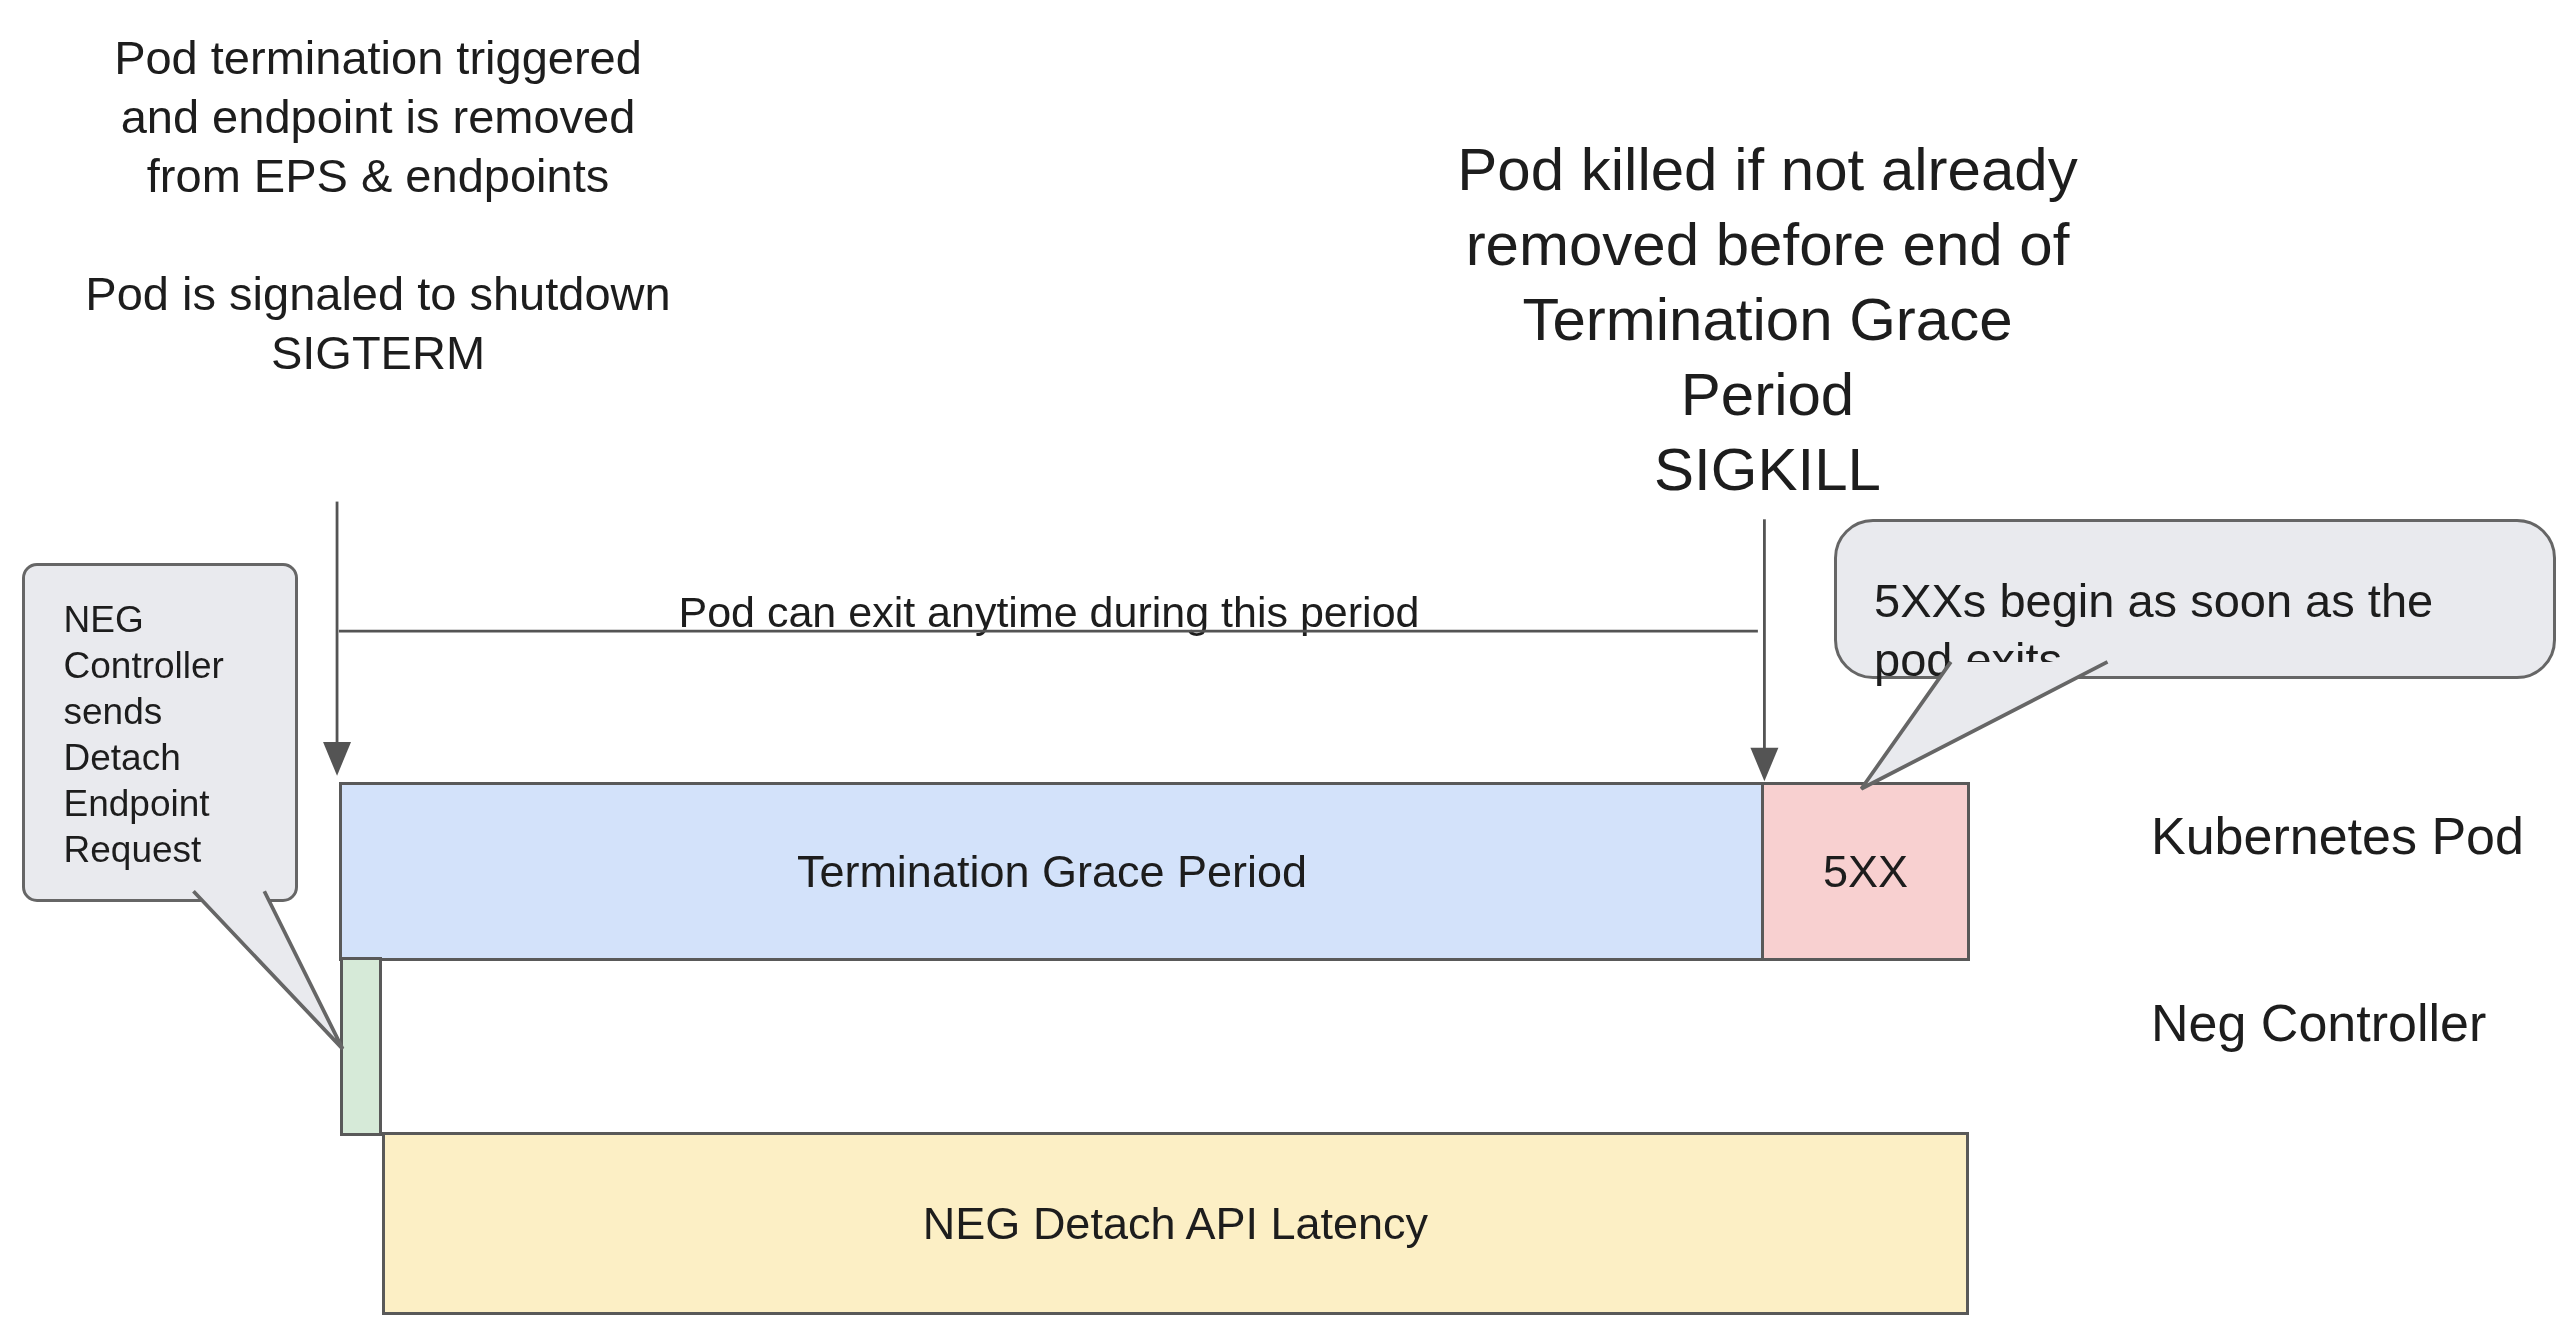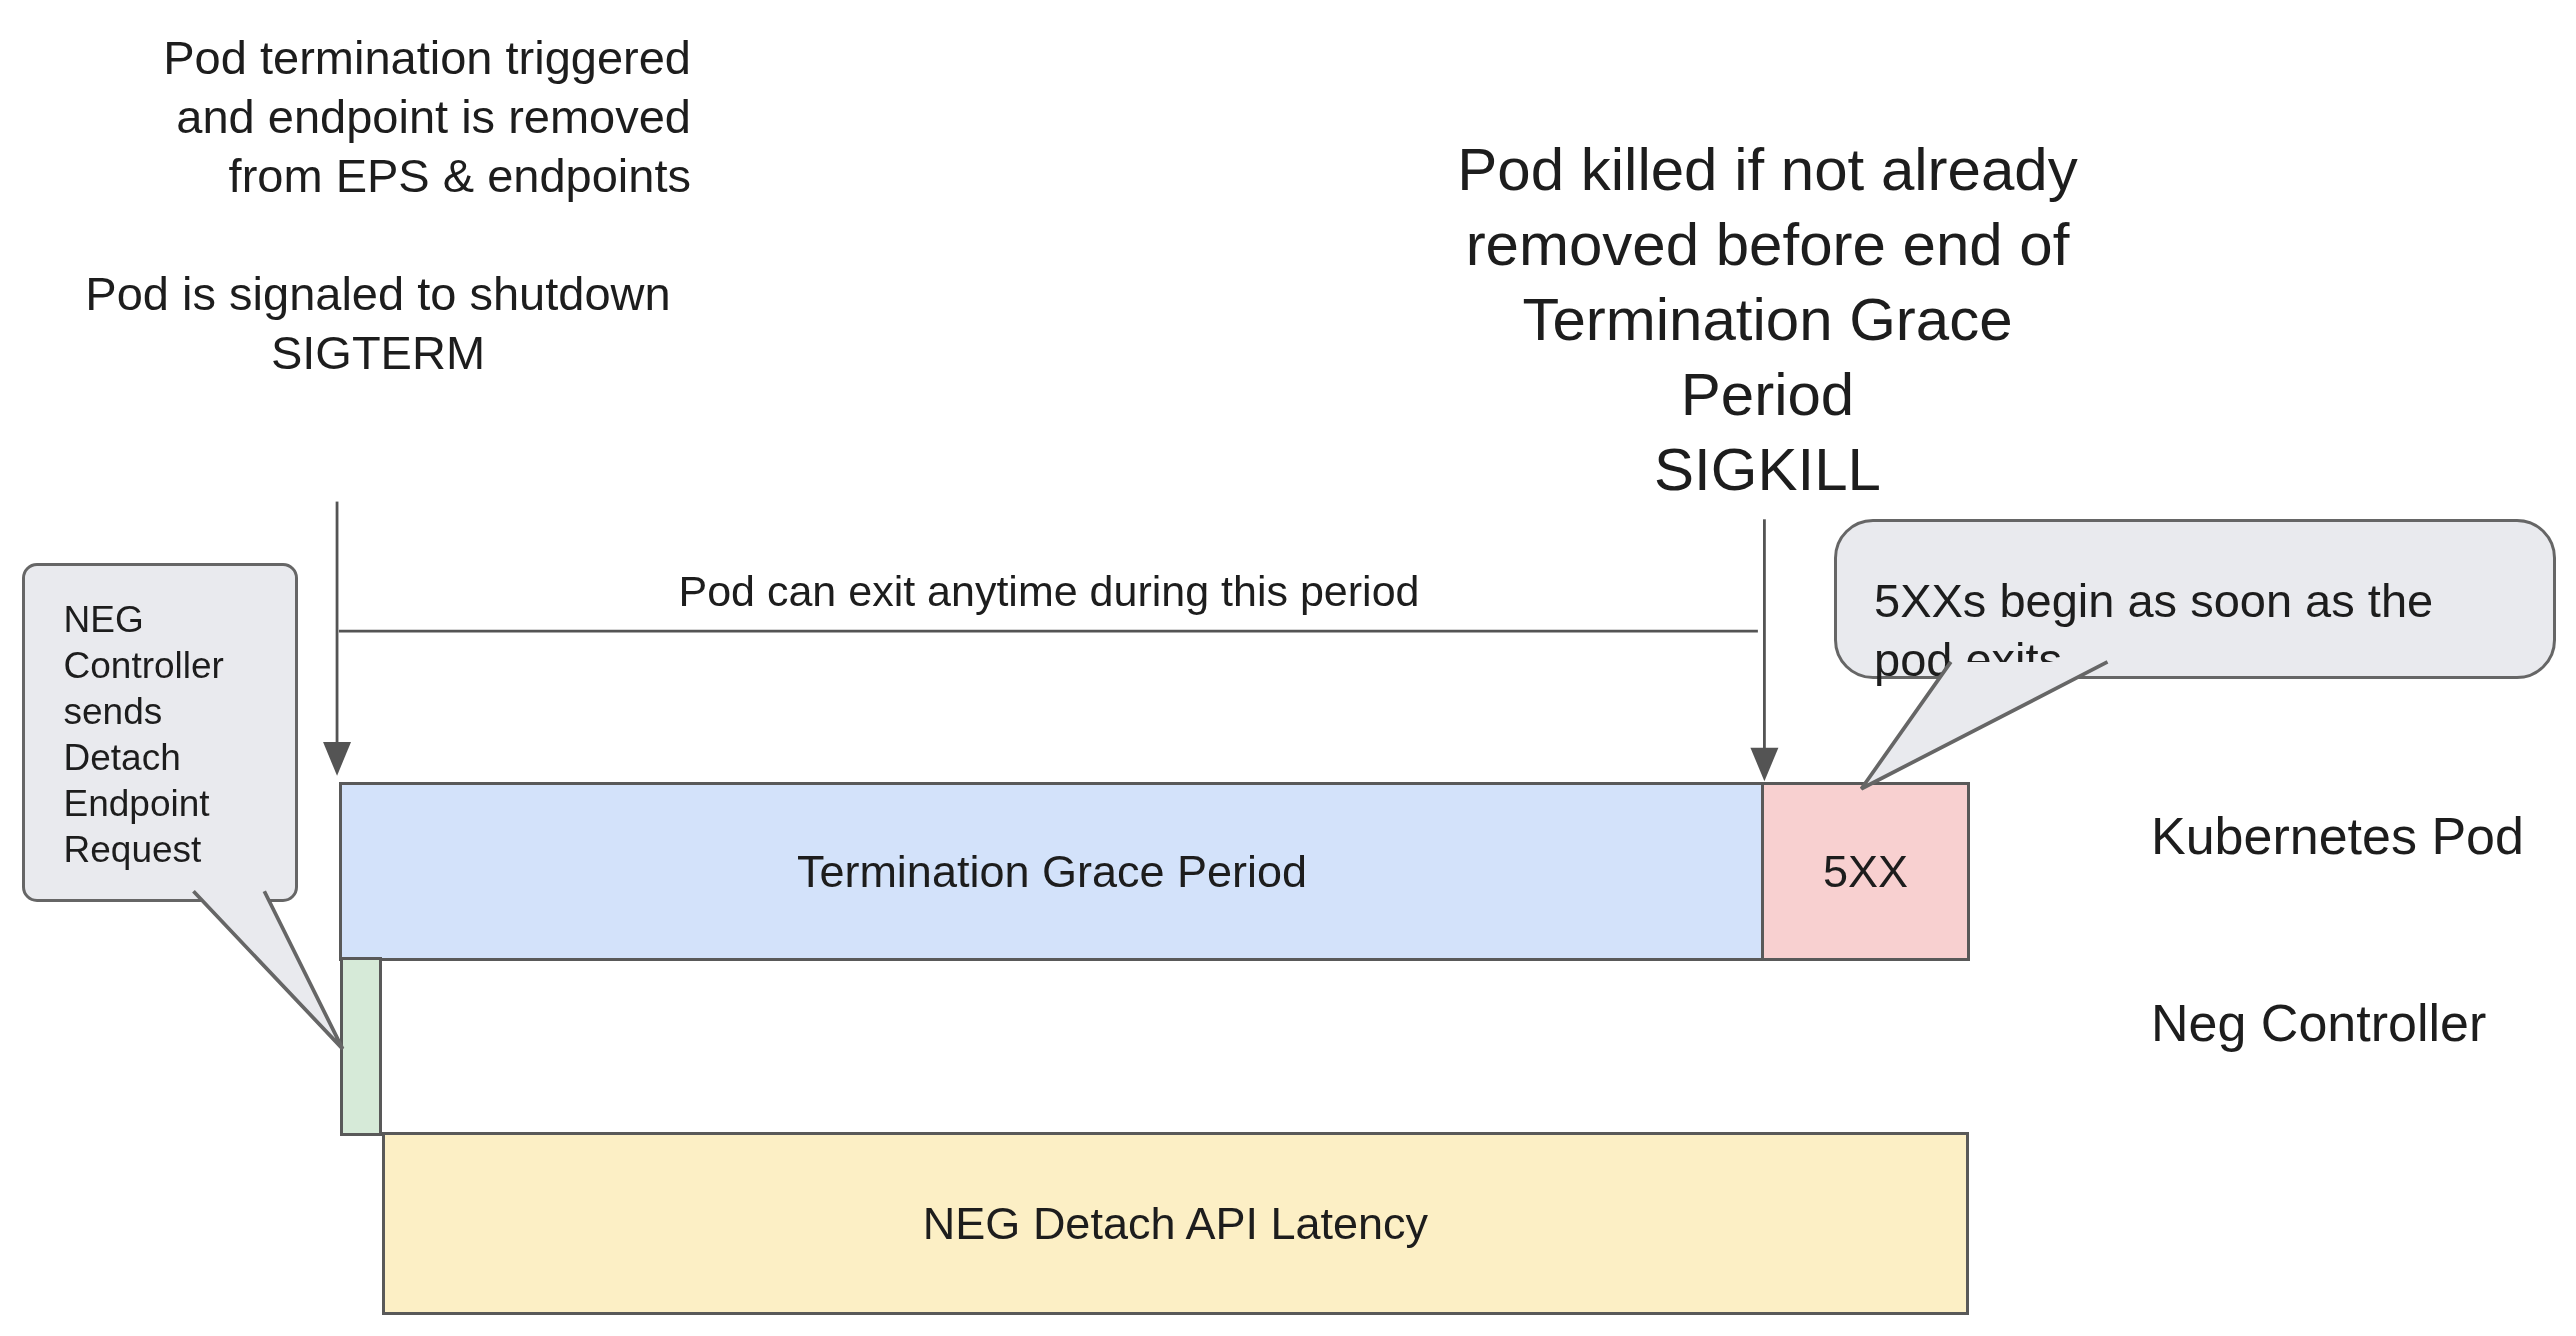--- a/index.html
+++ b/index.html
@@ -27,33 +27,33 @@
   .callout-left .txt{padding:31px 35px 0 39px;width:201px;}
   .callout-right{border-radius:39px;font-size:47px;line-height:59px;}
   .callout-right .txt{padding:25px 28px 0 37px;margin-top:24px;}
   .overlay{position:absolute;left:0;top:0;pointer-events:none;}
 </style>
 </head>
 <body>
 
 <div class="canvas">
 
-  <div class="abs ann preline center" style="left:47px;top:28px;width:644px;text-align:right;">Pod termination triggered
+  <div class="abs ann preline center" style="left:56px;top:28px;width:644px;">Pod termination triggered
 and endpoint is removed
 from EPS &amp; endpoints</div>
 
   <div class="abs ann preline center" style="left:56px;top:264px;width:644px;">Pod is signaled to shutdown
 SIGTERM</div>
 
   <div class="abs ann-r preline center" style="left:1455px;top:132px;width:625px;">Pod killed if not already
 removed before end of
 Termination Grace Period
 SIGKILL</div>
 
-  <div class="abs mid-label center" style="left:339px;top:566px;width:1420px;">Pod can exit anytime during this period</div>
+  <div class="abs mid-label center" style="left:339px;top:587px;width:1420px;">Pod can exit anytime during this period</div>
 
   <div class="bar" style="left: 339px; top: 782px; width: 1426px; height: 179px; background: rgb(211, 226, 250);">
     <span>Termination Grace Period</span>
   </div>
 
   <div class="bar" style="left: 1761px; top: 782px; width: 209px; height: 179px; background: rgb(248, 208, 208);">
     <span>5XX</span>
   </div>
 
   <div class="bar" style="left: 340px; top: 957px; width: 42px; height: 179px; background: rgb(214, 234, 216);">

